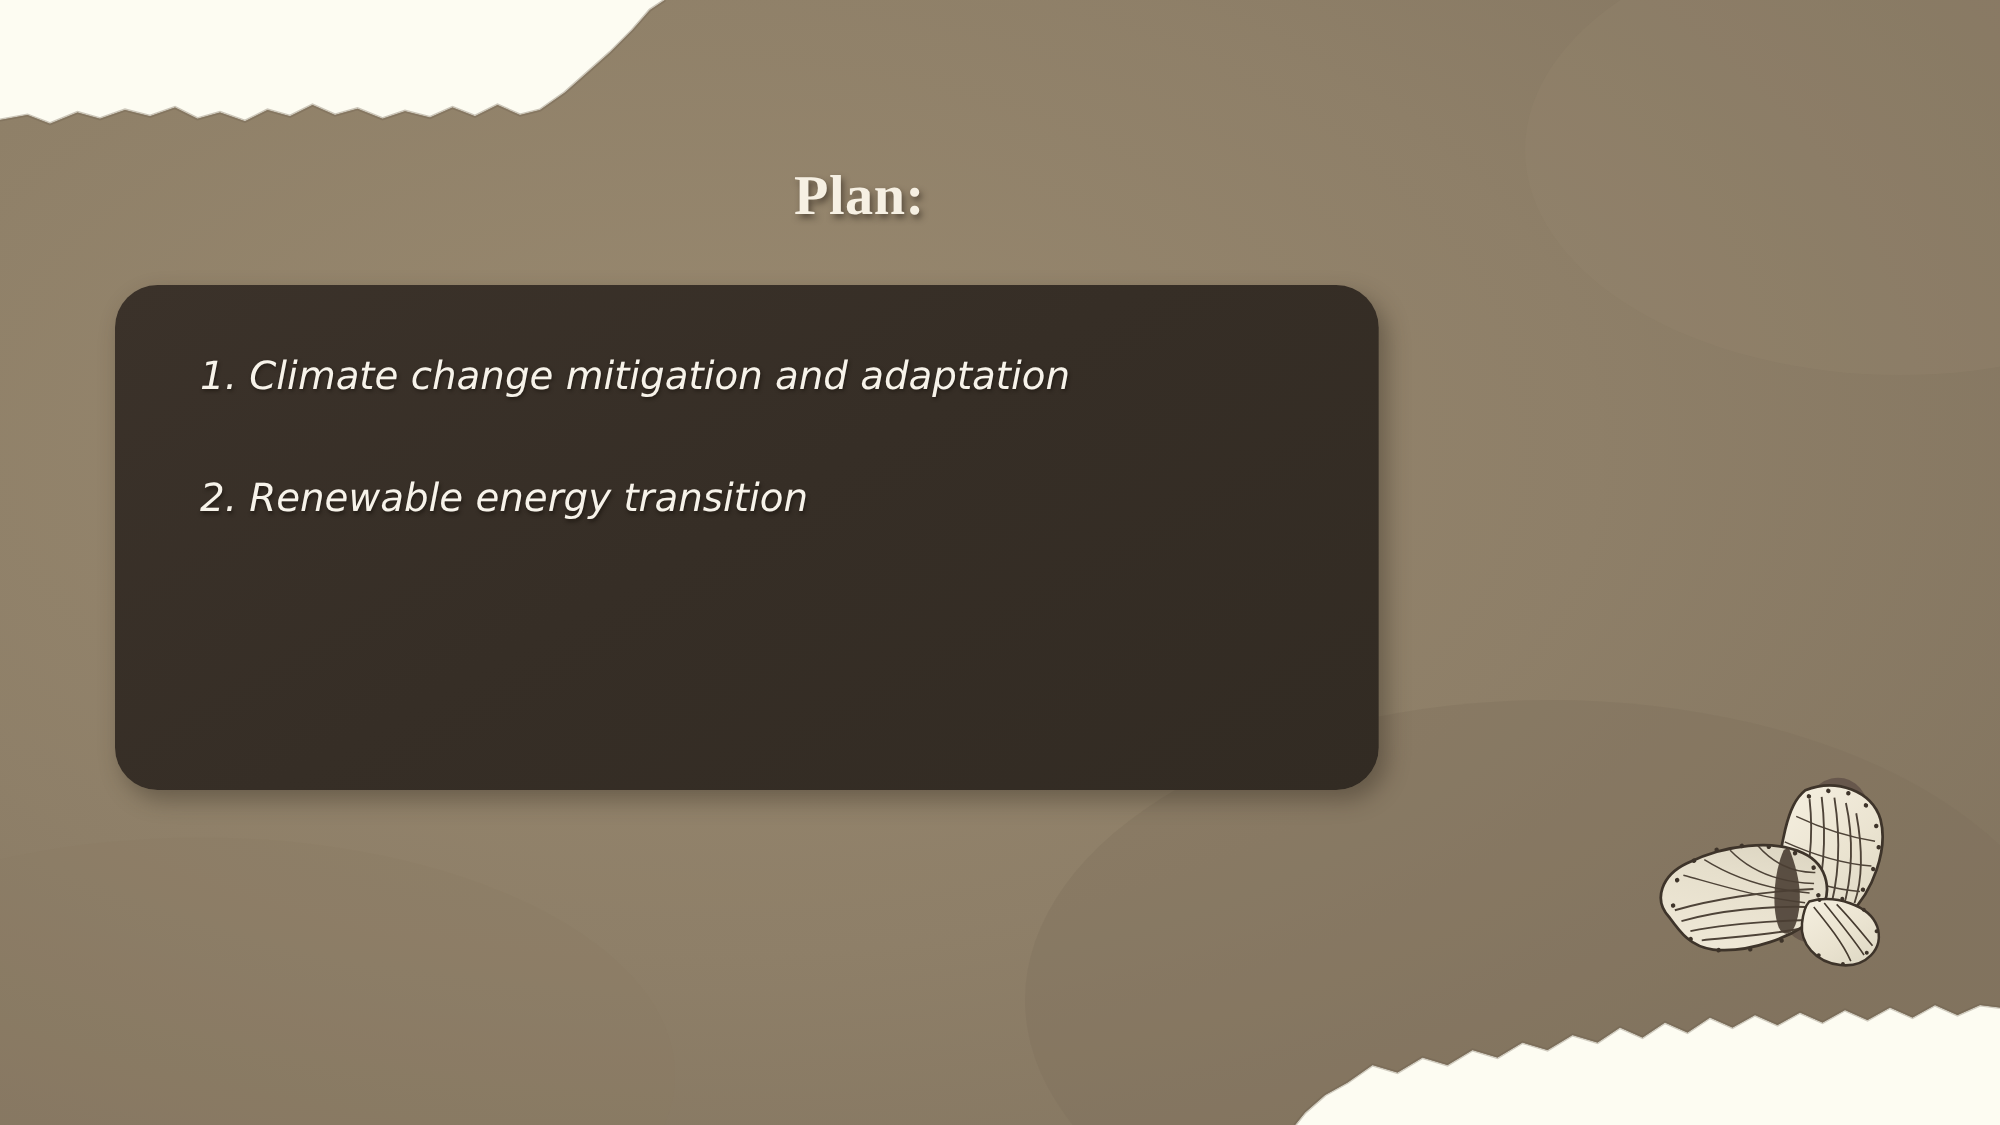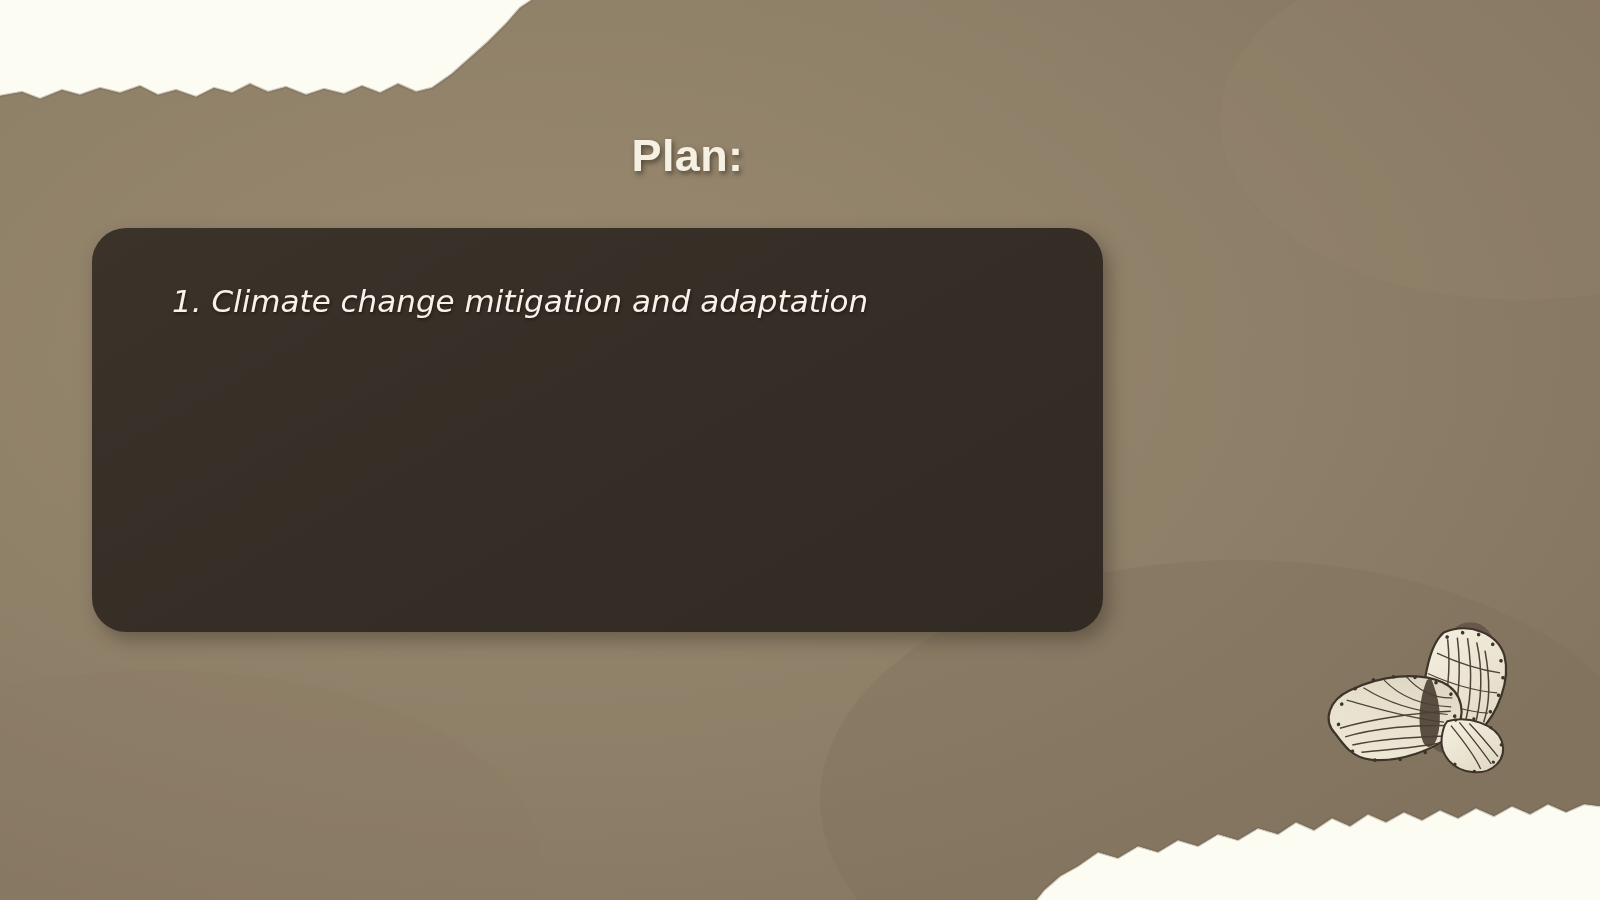--- a/index.html
+++ b/index.html
@@ -34,34 +34,34 @@
     position: absolute;
     left: 0;
     top: 130px;
     width: 1375px;
     text-align: center;
     font-size: 45px;
     font-weight: bold;
     color: #F6F0E3;
     letter-spacing: .4px;
     text-shadow: 2px 3px 5px rgba(38,30,22,0.55);
-    font-family: Liberation Sans, sans-serif;
+    font-family: Liberation Serif, serif;
   }
 
   
   .card {
     position: absolute;
     left: 92px;
     top: 228px;
     width: 1011px;
     height: 404px;
     background: linear-gradient(150deg, #3B322A 0%, #362E26 48%, #322B23 100%);
     border-radius: 34px;
     box-shadow: 6px 8px 18px rgba(48,39,29,0.40);
-    padding: 46px 0 0 12px;
+    padding: 46px 0 0 0;
     box-sizing: border-box;
   }
 
   .plan-list {
     margin: 0;
     padding: 0;
     list-style: none;
   }
 
   .plan-item {
@@ -137,20 +137,21 @@
              L1368,814 L1350,826 L1332,818 L1314,830 L1296,822 L1278,834
              L1258,828 L1238,840 L1218,834 L1198,846 L1178,840 L1158,852
              L1138,846 L1118,858 L1098,852 L1078,866 L1060,876 L1044,890 L1036,900" fill="none" stroke="#6B5E4D" stroke-width="2.5" opacity="0.30"></path>
   </svg>
 
   <div class="title">Plan:</div>
 
   <div class="card">
     <ul class="plan-list">
       <li class="plan-item">1. Climate change mitigation and adaptation</li>
+      <li class="plan-item">2. Renewable energy transition</li>
     </ul>
   </div>
 
   <div class="butterfly">
     <svg viewBox="0 0 215 182" width="215" height="182">
       <defs>
         <linearGradient id="wingGrad" x1="0" y1="0" x2="1" y2="1">
           <stop offset="0%" stop-color="#F5EFE0"></stop>
           <stop offset="55%" stop-color="#EAE3D0"></stop>
           <stop offset="100%" stop-color="#DCD6C2"></stop>

